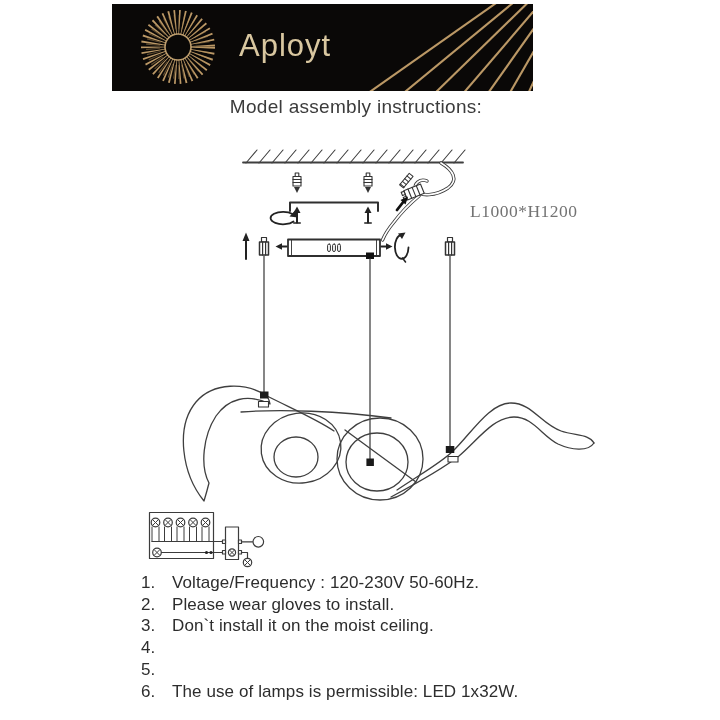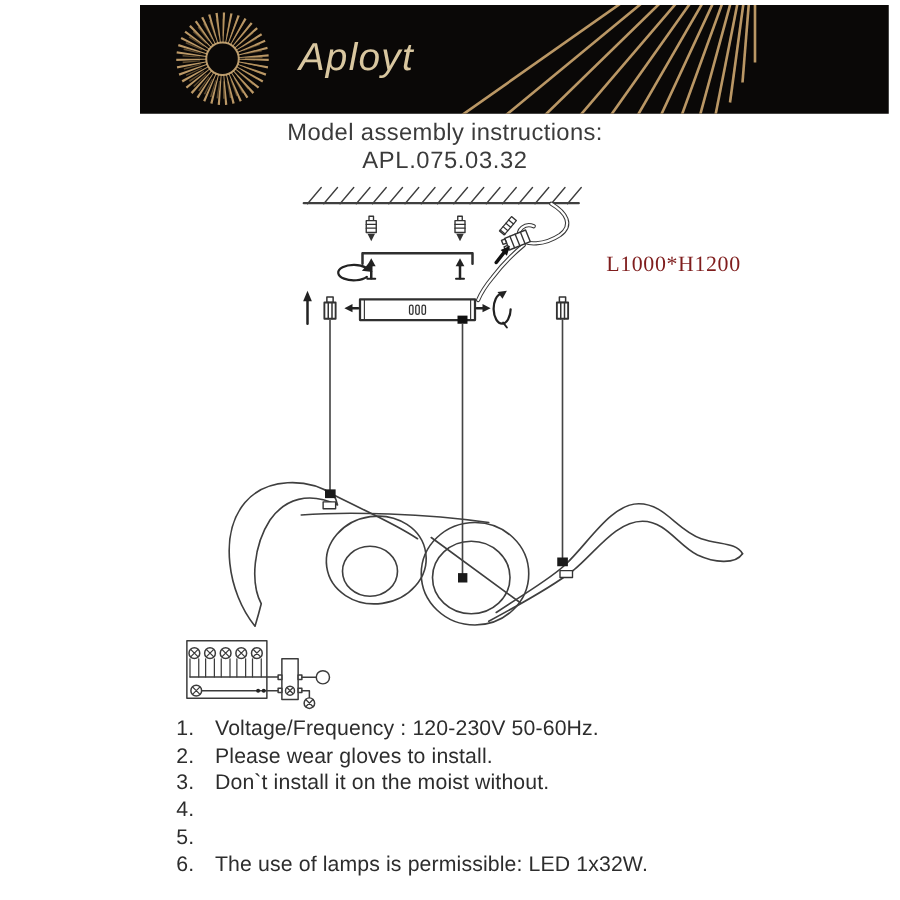--- a/index.html
+++ b/index.html
@@ -1,30 +1,30 @@
 <!DOCTYPE html>
 <html><head>
 <meta charset="utf-8">
 <style>
   html,body{margin:0;padding:0;background:#fff;}
   #page{position:relative;width:720px;height:720px;background:#ffffff;overflow:hidden;
         font-family:"Liberation Sans",sans-serif;}
   
-  #banner{position:absolute;left:112px;top:4px;width:599px;height:87px;background:#0a0807;overflow:hidden;font-style:italic;}
+  #banner{position:absolute;left:112px;top:4px;width:421px;height:87px;background:#0a0807;overflow:hidden;}
   #banner svg{position:absolute;left:0;top:0;}
   .brand{position:absolute;left:127px;top:26px;font-size:31px;font-weight:400;letter-spacing:1px;
          color:#d9c7a0;line-height:1;}
   
   .title-line{position:absolute;left:0;width:712px;text-align:center;color:#3b3b3b;}
   #title1{top:96px;font-size:19px;letter-spacing:.3px;}
   #title2{top:118px;font-size:19px;letter-spacing:.5px;}
   
   #diagram{position:absolute;left:130px;top:140px;width:480px;height:435px;}
-  #dimlabel{position:absolute;left:485px;top:201px;font-family:"Liberation Serif",serif;
-            font-size:17.5px;color:#7f1d1d;letter-spacing:.5px;}
+  #dimlabel{position:absolute;left:470px;top:201px;font-family:"Liberation Serif",serif;
+            font-size:17.5px;color:#737373;letter-spacing:.5px;}
   
   #instructions{position:absolute;left:141px;top:572px;width:470px;}
   .instr-row{display:flex;font-size:17px;line-height:21.7px;color:#2d2d2d;letter-spacing:.1px;}
   .instr-num{width:31px;flex:0 0 31px;}
   svg *{vector-effect:none;}
 </style>
 </head>
 <body>
 
 <div id="page">
@@ -53,21 +53,20 @@
         <line x1="488" y1="-40" x2="472" y2="78"></line>
         <line x1="490" y1="-38" x2="482" y2="62"></line>
         <line x1="492" y1="-34" x2="492" y2="46"></line>
       </g>
       <rect x="0" y="0" width="496" height="87" fill="none"></rect>
     </svg>
     <div class="brand">Aployt</div>
   </div>
 
   <div class="title-line" id="title1">Model assembly instructions:</div>
-  <div class="title-line" id="title2">APL.075.03.32</div>
 
   <div id="dimlabel">L1000*H1200</div>
 
   <svg id="diagram" viewBox="130 140 480 435" fill="none" stroke-linecap="round" stroke-linejoin="round">
 
     <g stroke="#3f3f3f">
       <path stroke-width="1.1" d="M246 163l11-13M259 163l11-13M272 163l11-13M285 163l11-13M298 163l11-13M311 163l11-13M324 163l11-13M337 163l11-13M350 163l11-13M363 163l11-13M376 163l11-13M389 163l11-13M402 163l11-13M415 163l11-13M428 163l11-13M441 163l11-13M454 163l11-13"></path>
       <line x1="243" y1="162.5" x2="463" y2="162.5" stroke-width="1.8"></line>
     </g>
 
@@ -244,21 +243,21 @@
     <div class="instr-row">
       <span class="instr-num">1.</span>
       <span class="instr-text">Voltage/Frequency : 120-230V 50-60Hz.</span>
     </div>
     <div class="instr-row">
       <span class="instr-num">2.</span>
       <span class="instr-text">Please wear gloves to install.</span>
     </div>
     <div class="instr-row">
       <span class="instr-num">3.</span>
-      <span class="instr-text">Don`t install it on the moist without.</span>
+      <span class="instr-text">Don`t install it on the moist ceiling.</span>
     </div>
     <div class="instr-row">
       <span class="instr-num">4.</span>
     </div>
     <div class="instr-row">
       <span class="instr-num">5.</span>
     </div>
     <div class="instr-row">
       <span class="instr-num">6.</span>
       <span class="instr-text">The use of lamps is permissible: LED 1x32W.</span>

